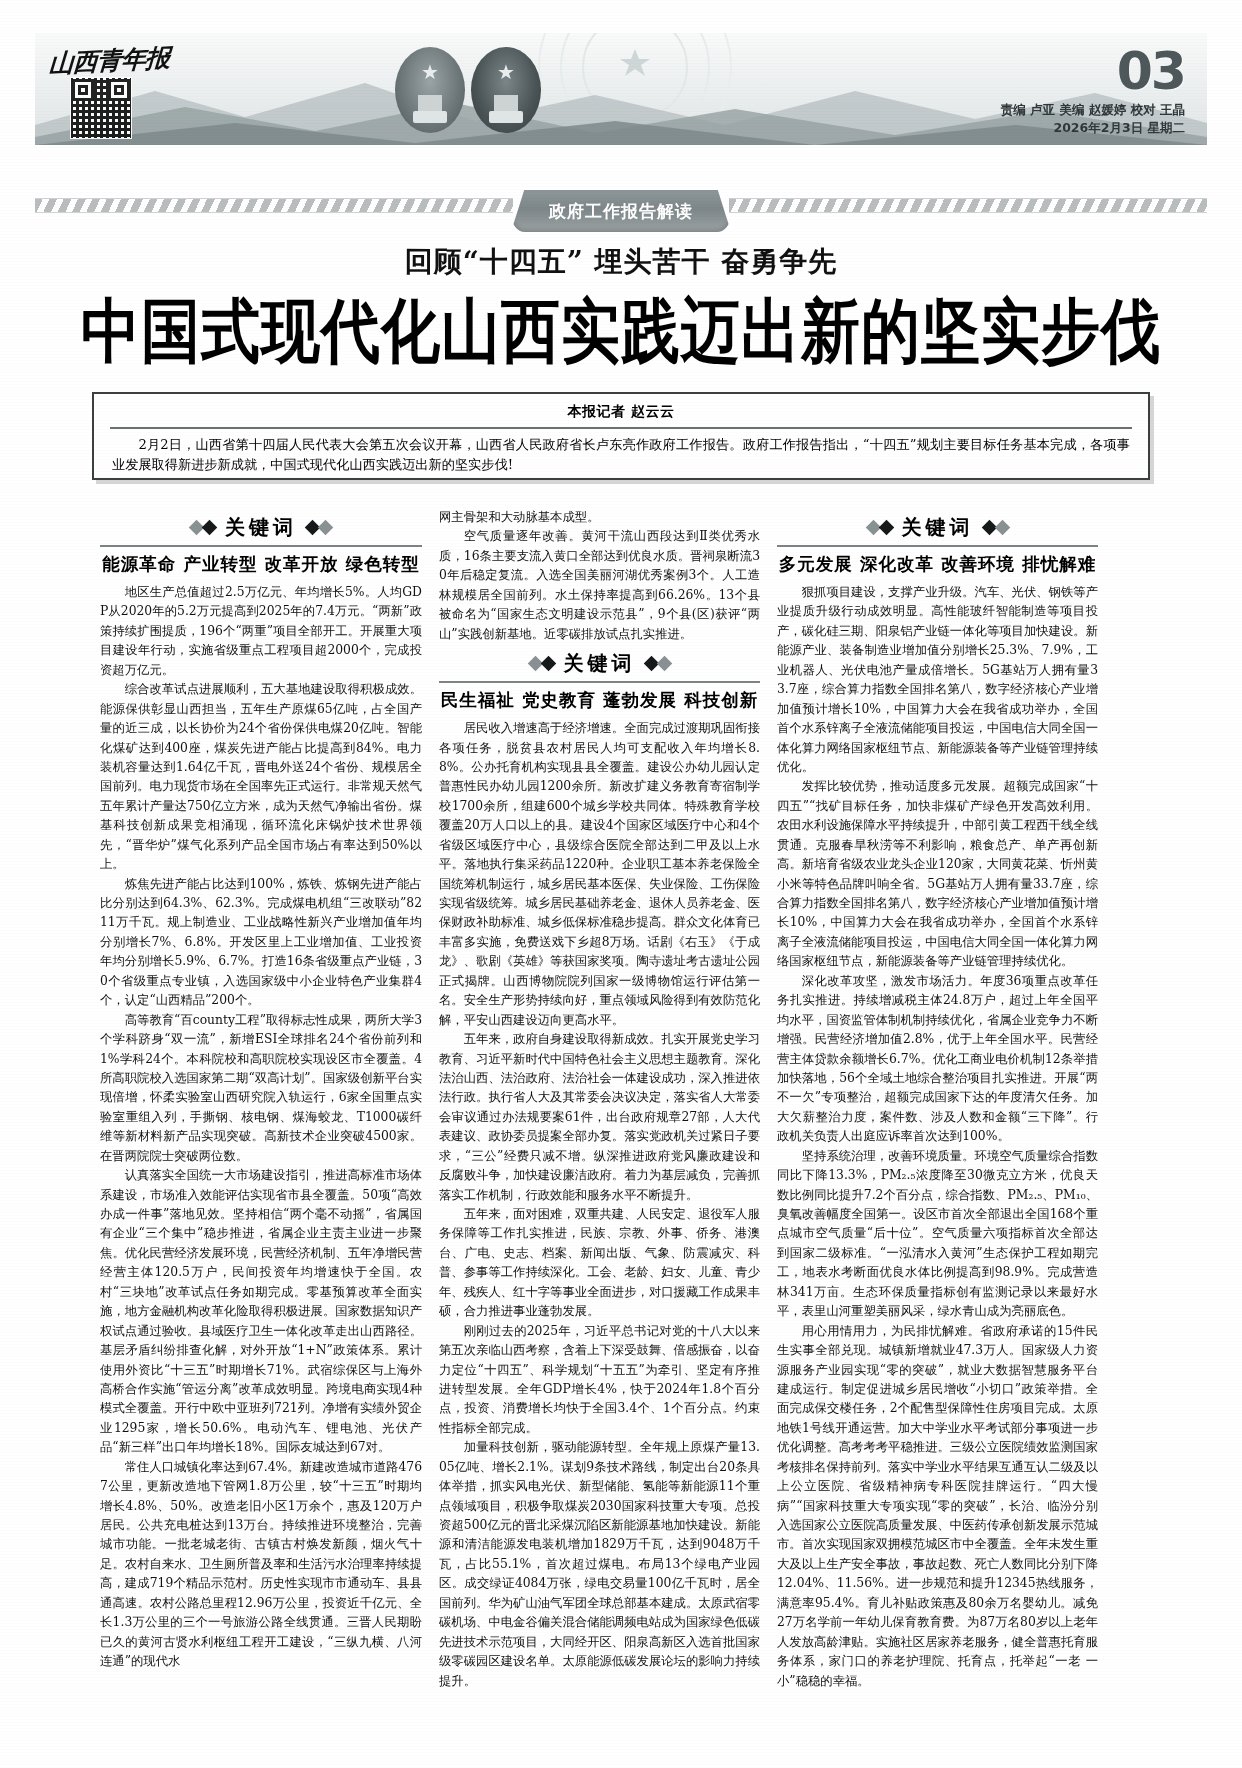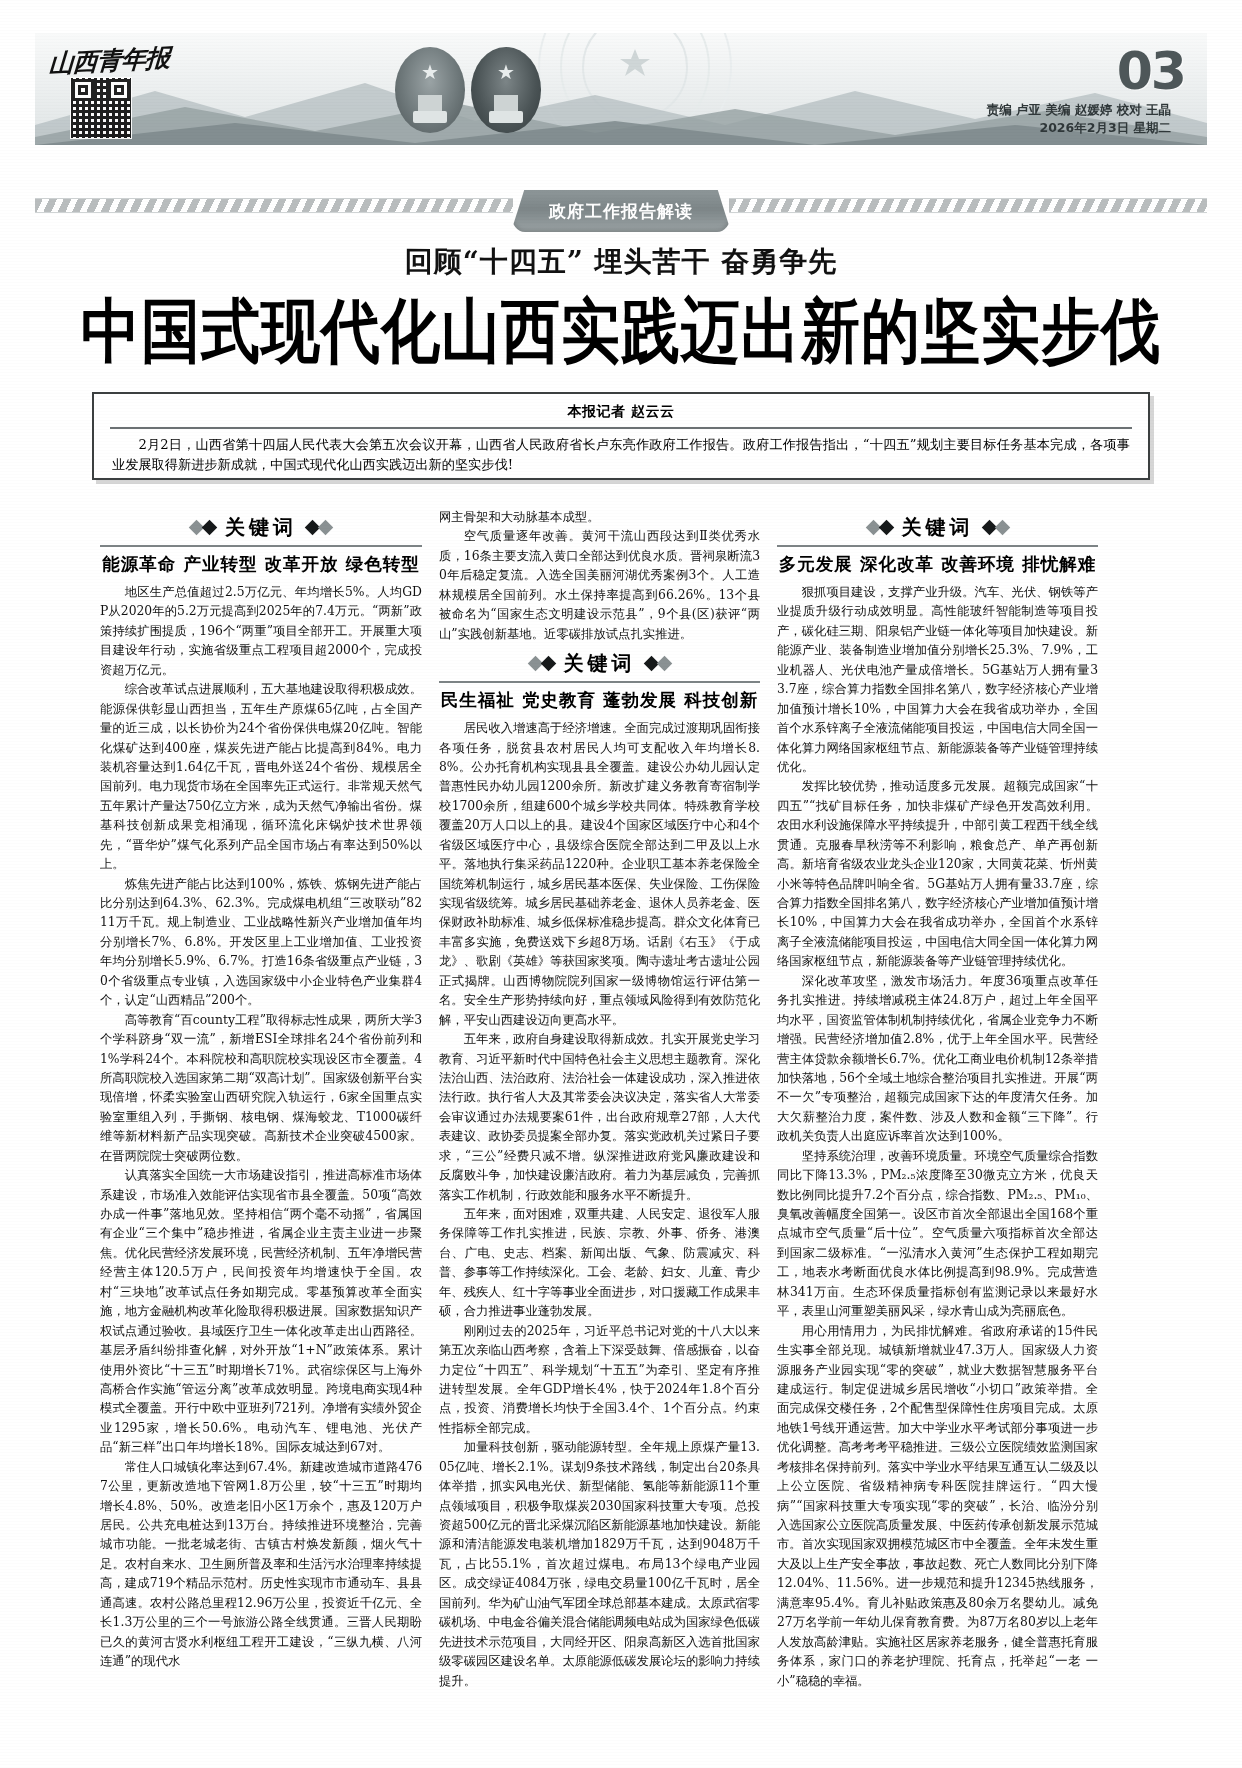--- a/index.html
+++ b/index.html
@@ -154,21 +154,21 @@
     z-index: 6;
     font-family: "DejaVu Sans", "Liberation Sans", sans-serif;
     font-weight: 700;
     font-size: 52px;
     color: #4e5759;
     letter-spacing: -2px;
     text-shadow: 1px 1px 0 #ffffffaa;
   }
   .mh-credits {
     position: absolute;
-    right: 36px;
+    right: 22px;
     top: 68px;
     z-index: 6;
     text-align: right;
     font-size: 12.5px;
     font-weight: 700;
     color: #2f3739;
     line-height: 1.45;
     white-space: nowrap;
   }
 

